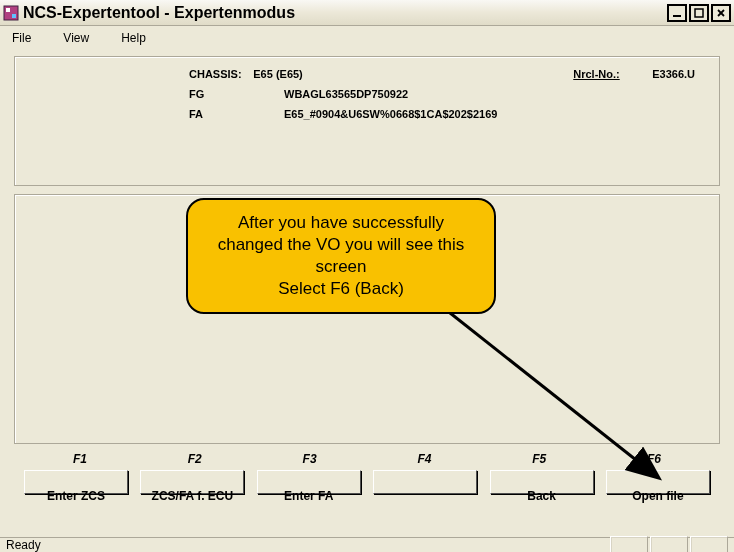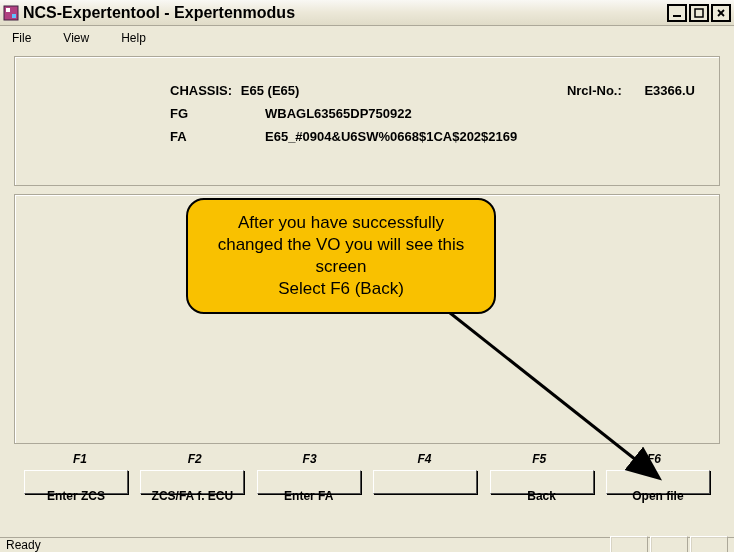--- a/index.html
+++ b/index.html
@@ -73,28 +73,29 @@
     margin-bottom: 8px;
     position: relative;
   }
   .panel-inner {
     border-top: 1px solid #fff;
     border-left: 1px solid #fff;
   }
   .info-panel { height: 130px; }
   .mid-panel { height: 250px; }
   .info-content {
-    padding: 25px 24px;
-    font-weight: bold;
-    font-size: 13px;
+    padding: 10px 24px;
+    font-weight: bold;
+    font-size: 11px;
+    margin-left: 19px;
   }
   .info-row { display: flex; margin-bottom: 8px; }
   .info-label { width: 95px; }
   .info-val { flex: 0 0 320px; }
-  .info-right-label { width: 90px; text-align: center;}
+  .info-right-label { width: 90px; text-align: left; text-decoration: underline;}
   .info-right-val { width: 90px; text-align: right; }
   .fkey-area {
     padding: 0 10px 10px 10px;
   }
   .fkey-labels {
     display: flex;
     justify-content: space-between;
     padding: 0 4px 4px 4px;
   }
   .fkey-label {

